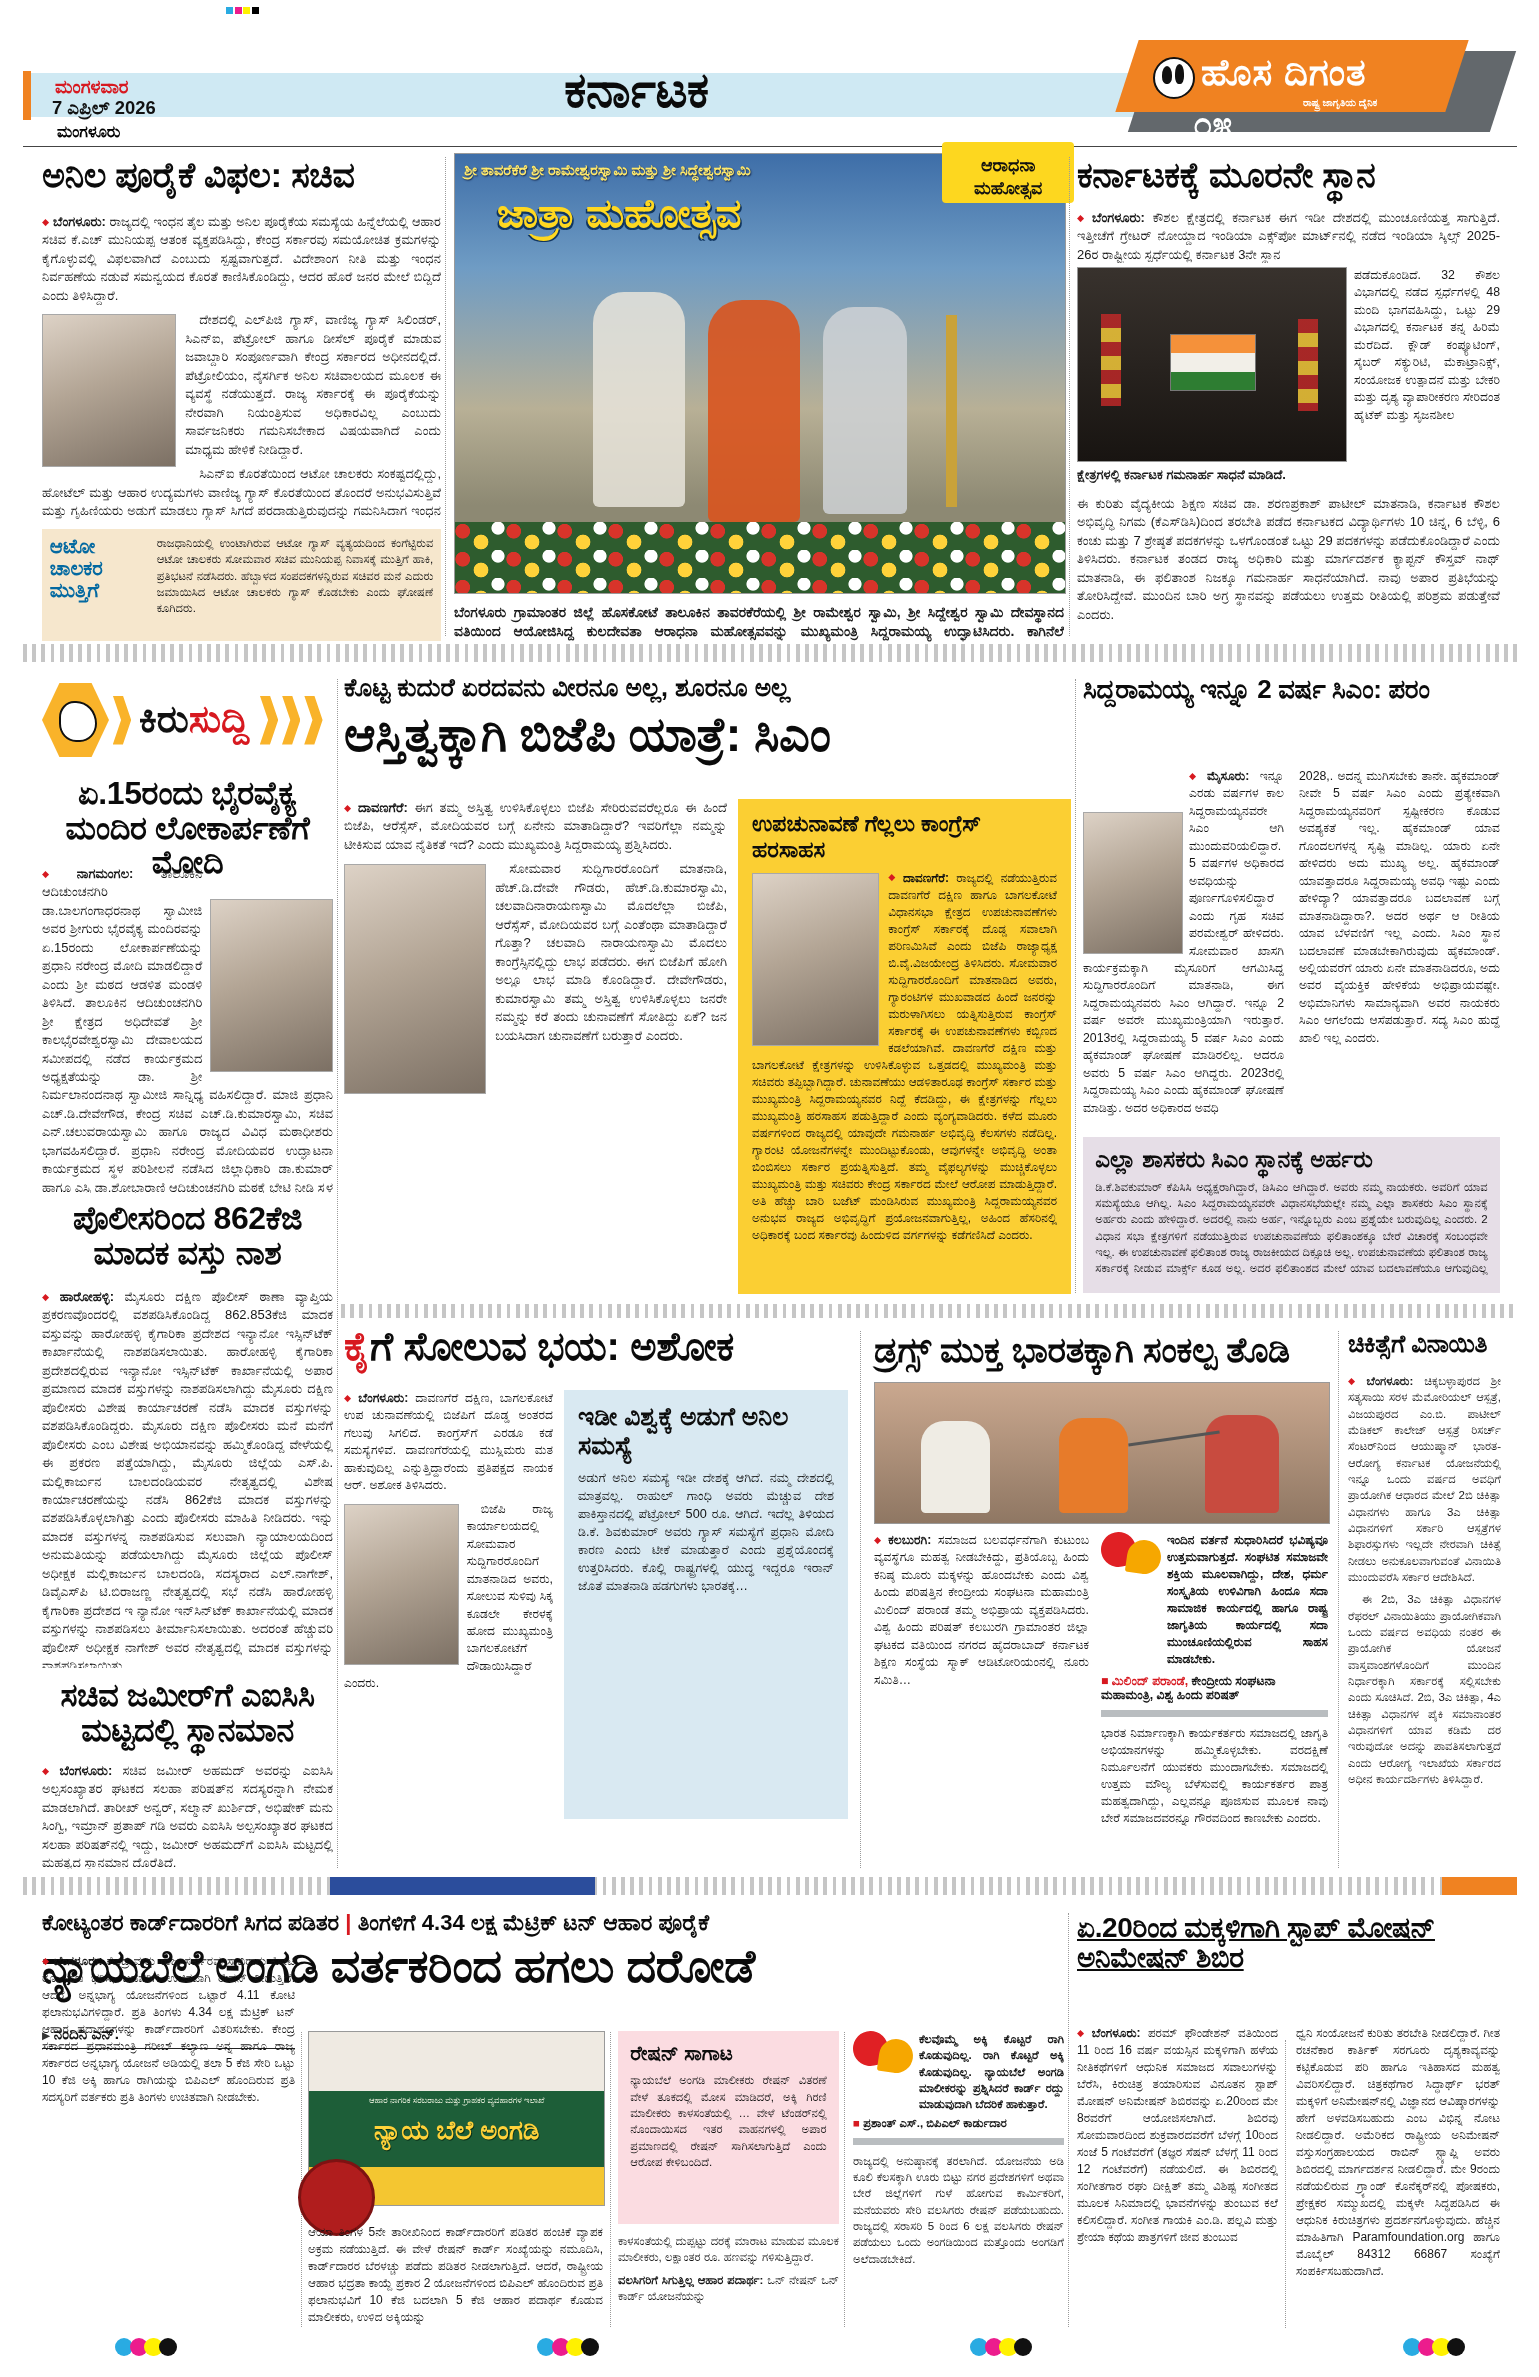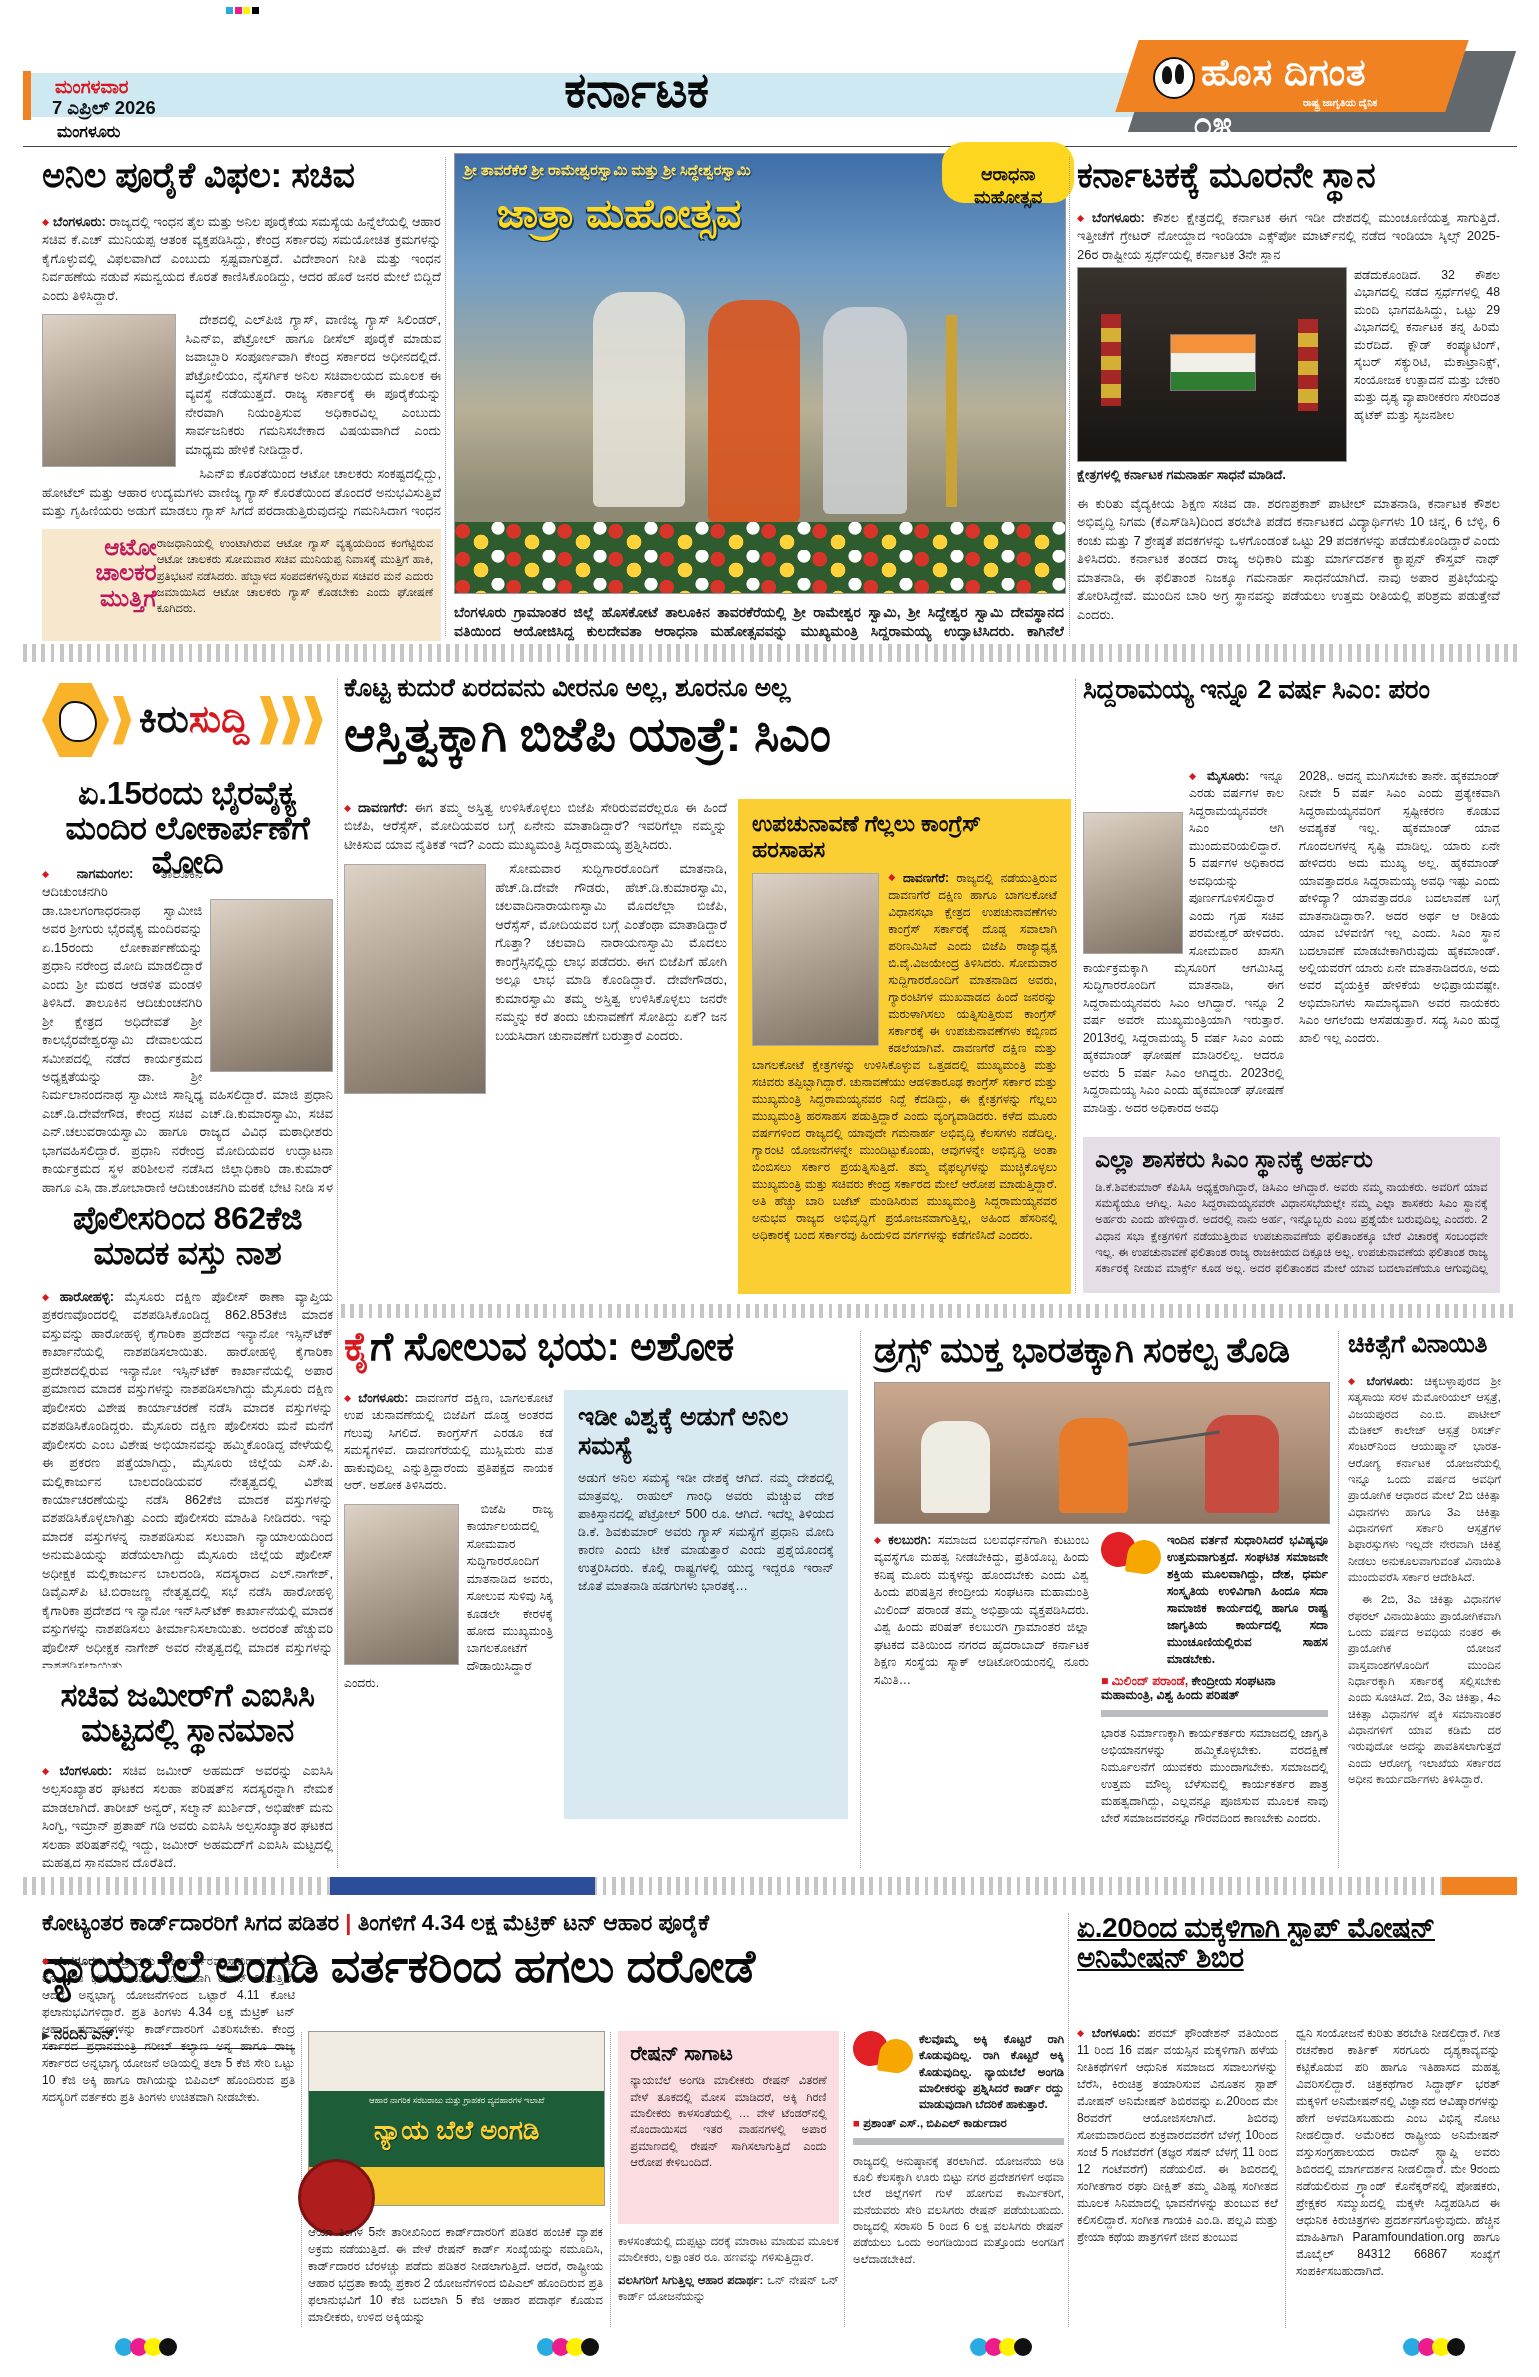--- a/index.html
+++ b/index.html
@@ -64,39 +64,39 @@
   <div class="abs" style="left:23px;top:146px;width:1494px;height:0;border-top:1.5px solid #444;"></div>
 
   <div class="abs hl" style="left:42px;top:156px;width:399px;font-size:35px;">ಅನಿಲ ಪೂರೈಕೆ ವಿಫಲ: ಸಚಿವ</div>
   <div class="abs body" style="left:42px;top:213px;width:399px;height:307px;">
     <p class="noind"><span class="dmd"></span><span class="dl">ಬೆಂಗಳೂರು:</span> <span>ರಾಜ್ಯದಲ್ಲಿ ಇಂಧನ ತೈಲ ಮತ್ತು ಅನಿಲ ಪೂರೈಕೆಯ ಸಮಸ್ಯೆಯ ಹಿನ್ನೆಲೆಯಲ್ಲಿ ಆಹಾರ ಸಚಿವ ಕೆ.ಎಚ್ ಮುನಿಯಪ್ಪ ಆತಂಕ ವ್ಯಕ್ತಪಡಿಸಿದ್ದು, ಕೇಂದ್ರ ಸರ್ಕಾರವು ಸಮಯೋಚಿತ ಕ್ರಮಗಳನ್ನು ಕೈಗೊಳ್ಳುವಲ್ಲಿ ವಿಫಲವಾಗಿದೆ ಎಂಬುದು ಸ್ಪಷ್ಟವಾಗುತ್ತದೆ. ವಿದೇಶಾಂಗ ನೀತಿ ಮತ್ತು ಇಂಧನ ನಿರ್ವಹಣೆಯ ನಡುವೆ ಸಮನ್ವಯದ ಕೊರತೆ ಕಾಣಿಸಿಕೊಂಡಿದ್ದು, ಆದರ ಹೊರೆ ಜನರ ಮೇಲೆ ಬಿದ್ದಿದೆ ಎಂದು ತಿಳಿಸಿದ್ದಾರೆ.</span></p>
     <div class="ph" style="float:left;width:134px;height:153px;margin:3.1px 9.2px 3.1px 0;"></div>
     <p>ದೇಶದಲ್ಲಿ ಎಲ್‌ಪಿಜಿ ಗ್ಯಾಸ್, ವಾಣಿಜ್ಯ ಗ್ಯಾಸ್ ಸಿಲಿಂಡರ್, ಸಿಎನ್‌ಐ, ಪೆಟ್ರೋಲ್ ಹಾಗೂ ಡೀಸೆಲ್ ಪೂರೈಕೆ ಮಾಡುವ ಜವಾಬ್ದಾರಿ ಸಂಪೂರ್ಣವಾಗಿ ಕೇಂದ್ರ ಸರ್ಕಾರದ ಅಧೀನದಲ್ಲಿದೆ. ಪೆಟ್ರೋಲಿಯಂ, ನೈಸರ್ಗಿಕ ಅನಿಲ ಸಚಿವಾಲಯದ ಮೂಲಕ ಈ ವ್ಯವಸ್ಥೆ ನಡೆಯುತ್ತದೆ. ರಾಜ್ಯ ಸರ್ಕಾರಕ್ಕೆ ಈ ಪೂರೈಕೆಯನ್ನು ನೇರವಾಗಿ ನಿಯಂತ್ರಿಸುವ ಅಧಿಕಾರವಿಲ್ಲ ಎಂಬುದು ಸಾರ್ವಜನಿಕರು ಗಮನಿಸಬೇಕಾದ ವಿಷಯವಾಗಿದೆ ಎಂದು ಮಾಧ್ಯಮ ಹೇಳಿಕೆ ನೀಡಿದ್ದಾರೆ.</p>
     <p>ಸಿಎನ್‌ಐ ಕೊರತೆಯಿಂದ ಆಟೋ ಚಾಲಕರು ಸಂಕಷ್ಟದಲ್ಲಿದ್ದು, ಹೋಟೆಲ್ ಮತ್ತು ಆಹಾರ ಉದ್ಯಮಗಳು ವಾಣಿಜ್ಯ ಗ್ಯಾಸ್ ಕೊರತೆಯಿಂದ ತೊಂದರೆ ಅನುಭವಿಸುತ್ತಿವೆ ಮತ್ತು ಗೃಹಿಣಿಯರು ಅಡುಗೆ ಮಾಡಲು ಗ್ಯಾಸ್ ಸಿಗದೆ ಪರದಾಡುತ್ತಿರುವುದನ್ನು ಗಮನಿಸಿದಾಗ ಇಂಧನ ಪೂರೈಕೆಯಲ್ಲಿ ರಾಜ್ಯಗಳ ನಡುವೆ ಸಮಾನತೆ ಕಾಣುತ್ತಿಲ್ಲ ಎಂಬ ಅಂಶವೂ ಗಮನಕ್ಕೆ ಬಂದಿದೆ ಎಂದು ಹೇಳಿದ್ದಾರೆ.</p>
   </div>
   <div class="abs" style="left:42px;top:529px;width:399px;height:112px;background:#f6e7cd;display:flex;padding:6.1px 7.7px;box-sizing:border-box;">
-    <div style="flex:0 0 107px;font-weight:bold;font-size:23px;line-height:1.1;color:#be185d;text-align:right;">
+    <div style="flex:0 0 107px;font-weight:bold;font-size:20px;line-height:1.1;color:#0369a1;">
       <div>ಆಟೋ</div>
       <div>ಚಾಲಕರ</div>
       <div>ಮುತ್ತಿಗೆ</div>
     </div>
     <div class="smallbody" style="flex:1;font-size:11.5px;">ರಾಜಧಾನಿಯಲ್ಲಿ ಉಂಟಾಗಿರುವ ಆಟೋ ಗ್ಯಾಸ್ ವ್ಯತ್ಯಯದಿಂದ ಕಂಗೆಟ್ಟಿರುವ ಆಟೋ ಚಾಲಕರು ಸೋಮವಾರ ಸಚಿವ ಮುನಿಯಪ್ಪ ನಿವಾಸಕ್ಕೆ ಮುತ್ತಿಗೆ ಹಾಕಿ, ಪ್ರತಿಭಟನೆ ನಡೆಸಿದರು. ಹೆಬ್ಬಾಳದ ಸಂಪದಕಗಳನ್ಲಿರುವ ಸಚಿವರ ಮನೆ ಎದುರು ಜಮಾಯಿಸಿದ ಆಟೋ ಚಾಲಕರು ಗ್ಯಾಸ್ ಕೊಡಬೇಕು ಎಂದು ಘೋಷಣೆ ಕೂಗಿದರು.</div>
   </div>
 
   <div class="abs vrule" style="left:445px;top:157px;height:479px;"></div>
 
   <div class="abs" style="left:454px;top:153px;width:610px;height:439px;background:linear-gradient(180deg,#3e6ea8 0%,#6f9cc4 26%,#b8b096 58%,#8d8973 80%);border:0.8px solid #9a9a9a;overflow:visible;">
     <div style="position:absolute;left:9.2px;top:7.7px;width:491px;font-size:14.6px;font-weight:bold;color:#ffe96a;text-shadow:0.8px 0.8px 1.5px #13254a;">ಶ್ರೀ ತಾವರೆಕೆರೆ ಶ್ರೀ ರಾಮೇಶ್ವರಸ್ವಾಮಿ ಮತ್ತು ಶ್ರೀ ಸಿದ್ಧೇಶ್ವರಸ್ವಾಮಿ</div>
     <div style="position:absolute;left:42px;top:37px;font-size:40px;font-weight:bold;color:#ffd820;text-shadow:1.5px 1.5px 0 #10355f,-1.5px 1.5px 0 #10355f;">ಜಾತ್ರಾ ಮಹೋತ್ಸವ</div>
     <div style="position:absolute;left:138px;top:138px;width:92px;height:215px;background:#e8e4da;border-radius:31px 31px 6.1px 6.1px;opacity:.85;"></div>
     <div style="position:absolute;left:253px;top:146px;width:92px;height:222px;background:#d9541e;border-radius:34px 34px 6.1px 6.1px;opacity:.9;"></div>
     <div style="position:absolute;left:368px;top:153px;width:84px;height:207px;background:#cfd2d6;border-radius:31px 31px 6.1px 6.1px;opacity:.85;"></div>
     <div style="position:absolute;left:491px;top:161px;width:10.7px;height:192px;background:#c9a23a;"></div>
     <div style="position:absolute;left:0;bottom:0;width:100%;height:71px;background-color:#2e5c2e;background-image:radial-gradient(circle at 7.7px 9.2px,#d8342a 7px,transparent 7.7px),radial-gradient(circle at 26px 20px,#ffd23a 7px,transparent 7.7px),radial-gradient(circle at 43px 6.1px,#ffffff 6.1px,transparent 7px);background-size:51px 28px;"></div>
-    <div style="position:absolute;right:-9.2px;top:-12.3px;width:132px;height:61px;background:#fdd71f;border-radius:22px;text-align:center;font-weight:bold;font-size:17.6px;line-height:1.3;padding-top:21px;box-sizing:border-box;">
+    <div style="position:absolute;right:-9.2px;top:-12.3px;width:132px;height:61px;background:#fdd71f;border-radius:4px;text-align:center;font-weight:bold;font-size:17.6px;line-height:1.3;padding-top:12px;box-sizing:border-box;">
       <div>ಆರಾಧನಾ</div>
         <div>ಮಹೋತ್ಸವ</div>
     </div>
   </div>
   <div class="abs cap" style="left:454px;top:603px;width:610px;height:90px;font-size:14px;">ಬೆಂಗಳೂರು ಗ್ರಾಮಾಂತರ ಜಿಲ್ಲೆ ಹೊಸಕೋಟೆ ತಾಲೂಕಿನ ತಾವರಕೆರೆಯಲ್ಲಿ ಶ್ರೀ ರಾಮೇಶ್ವರ ಸ್ವಾಮಿ, ಶ್ರೀ ಸಿದ್ದೇಶ್ವರ ಸ್ವಾಮಿ ದೇವಸ್ಥಾನದ ವತಿಯಿಂದ ಆಯೋಜಿಸಿದ್ದ ಕುಲದೇವತಾ ಆರಾಧನಾ ಮಹೋತ್ಸವವನ್ನು ಮುಖ್ಯಮಂತ್ರಿ ಸಿದ್ದರಾಮಯ್ಯ ಉದ್ಘಾಟಿಸಿದರು. ಕಾಗಿನೆಲೆ ಮಹಾಸಂಸ್ಥಾನದ ಶ್ರೀ ನಿರಂಜನಾನಂದಪುರಿ ಸ್ವಾಮೀಜಿ, ಸಚಿವ ಬೈರತಿ ಸುರೇಶ್ ಉಪಸ್ಥಿತರಿದ್ದರು.</div>
 
   <div class="abs vrule" style="left:1069px;top:157px;height:479px;"></div>
 
   <div class="abs hl" style="left:1077px;top:156px;width:423px;font-size:35px;">ಕರ್ನಾಟಕಕ್ಕೆ ಮೂರನೇ ಸ್ಥಾನ</div>
   <div class="abs body" style="left:1077px;top:209px;width:423px;height:54px;">

